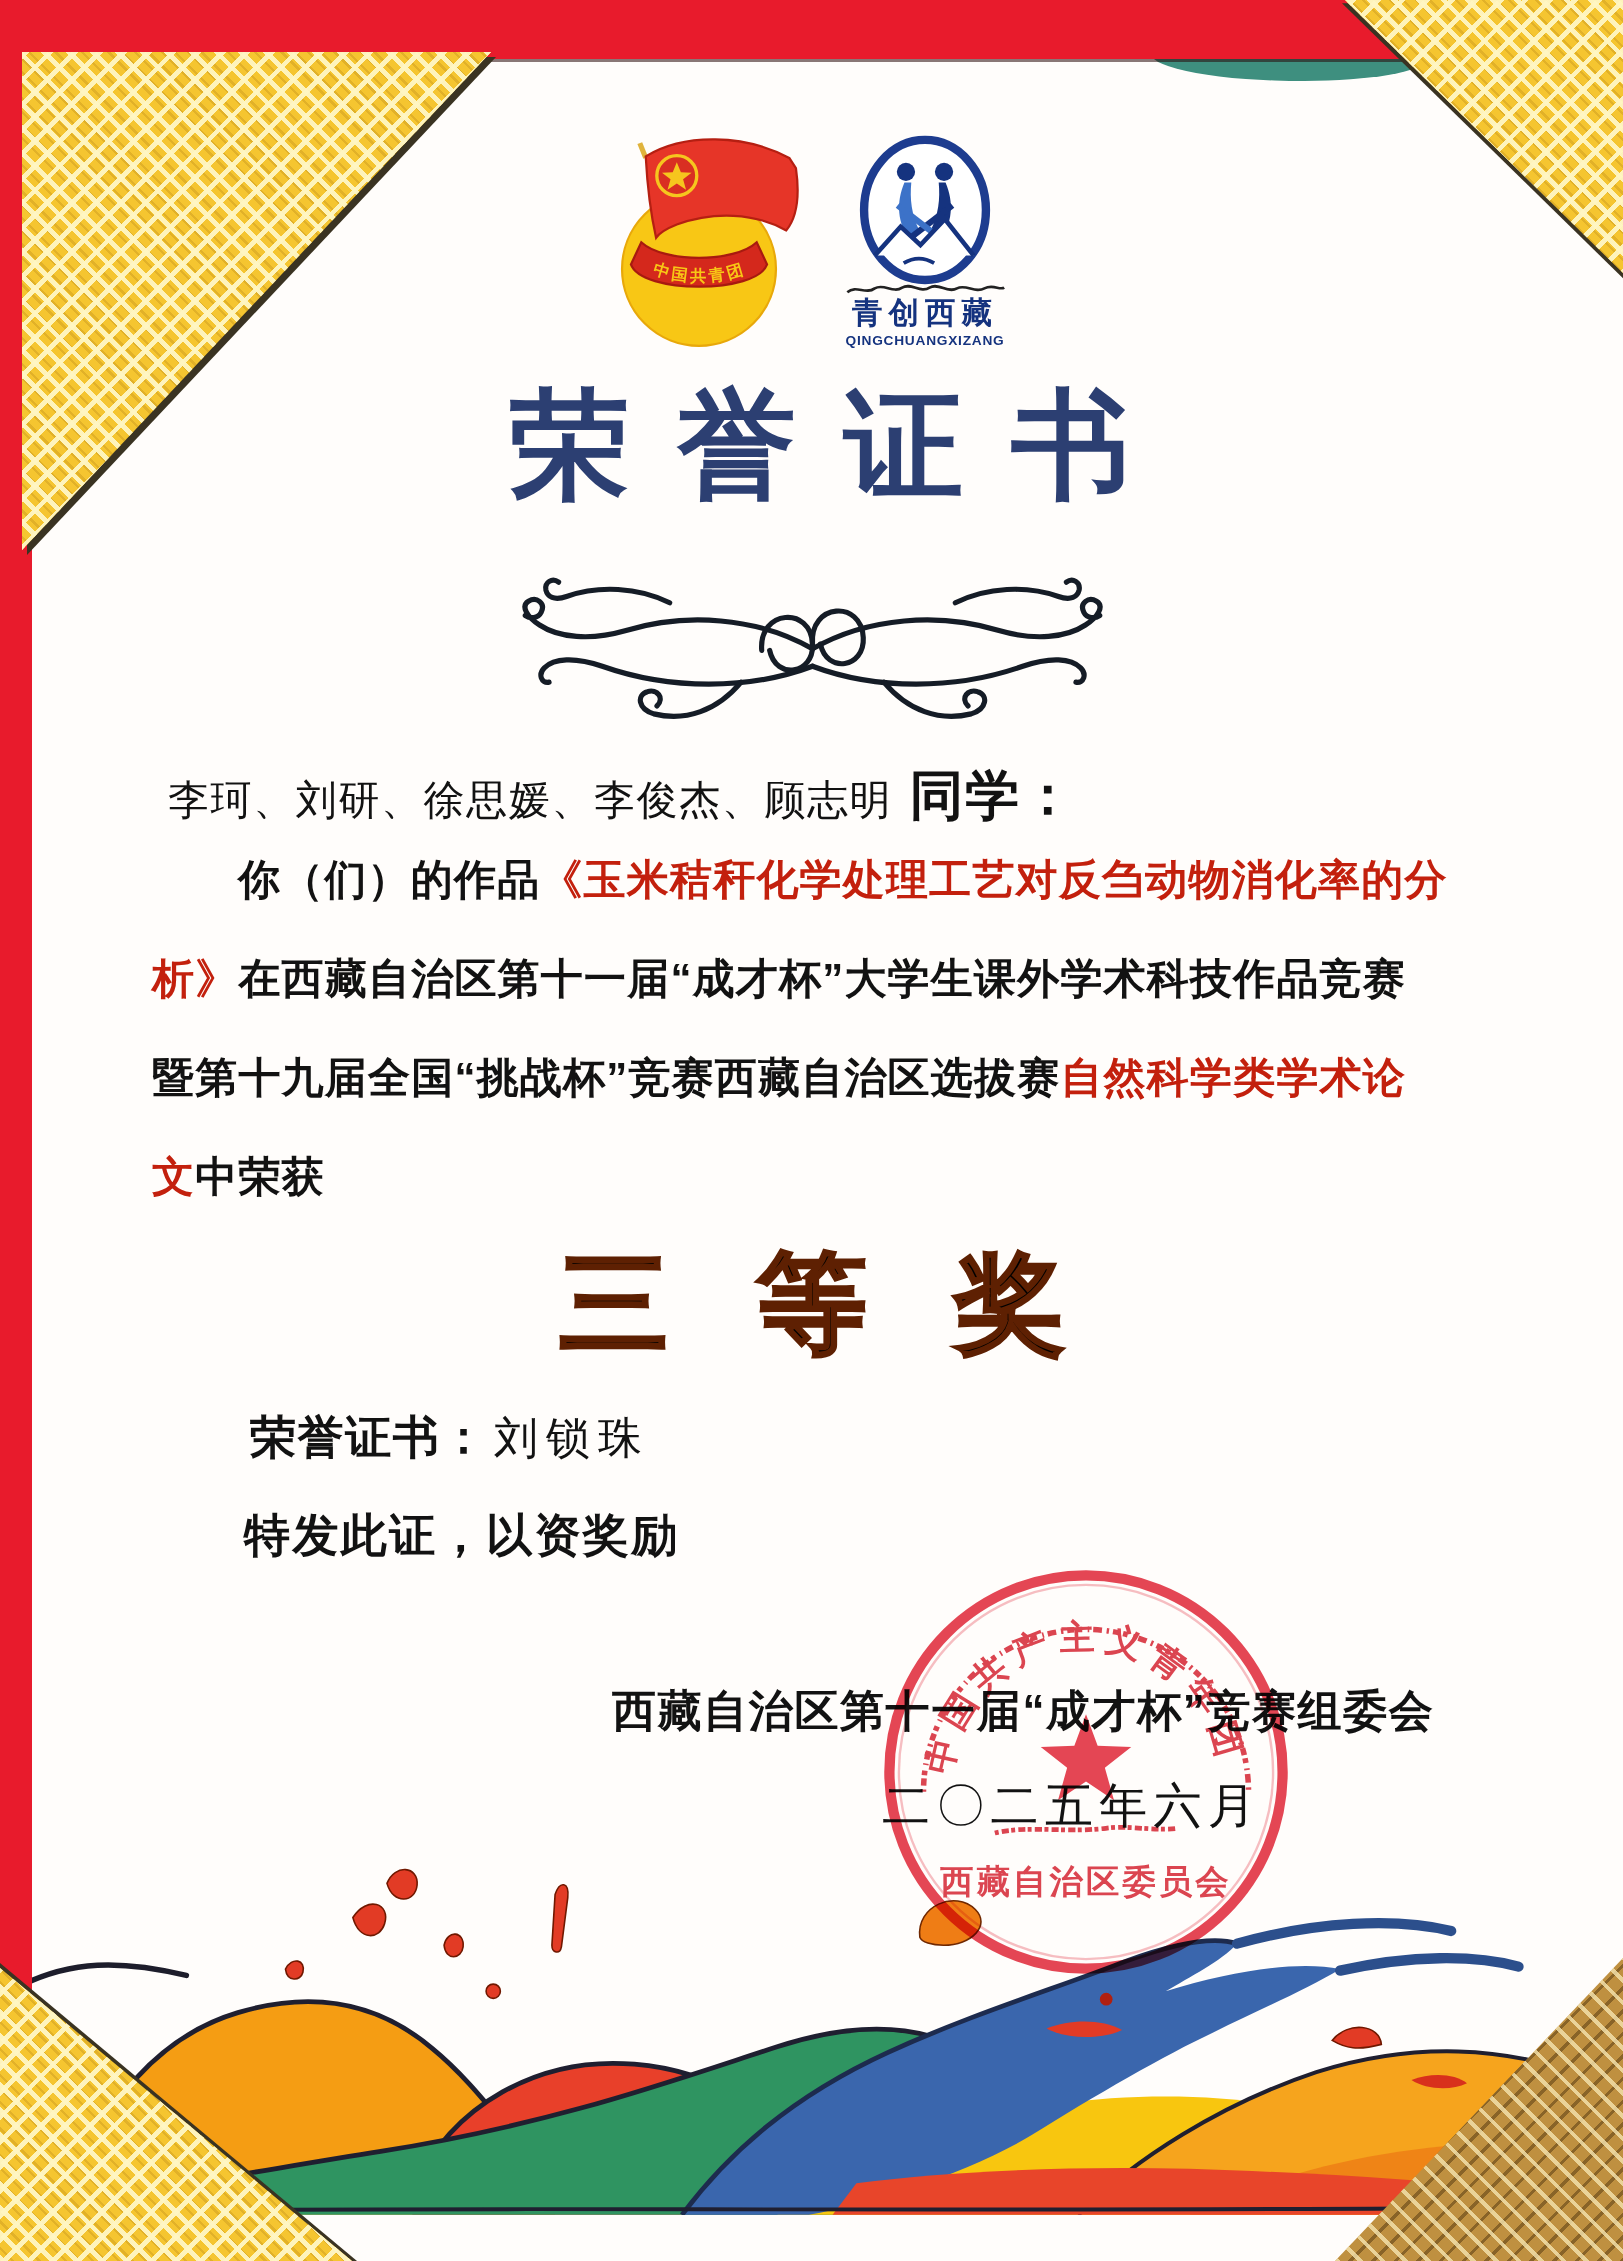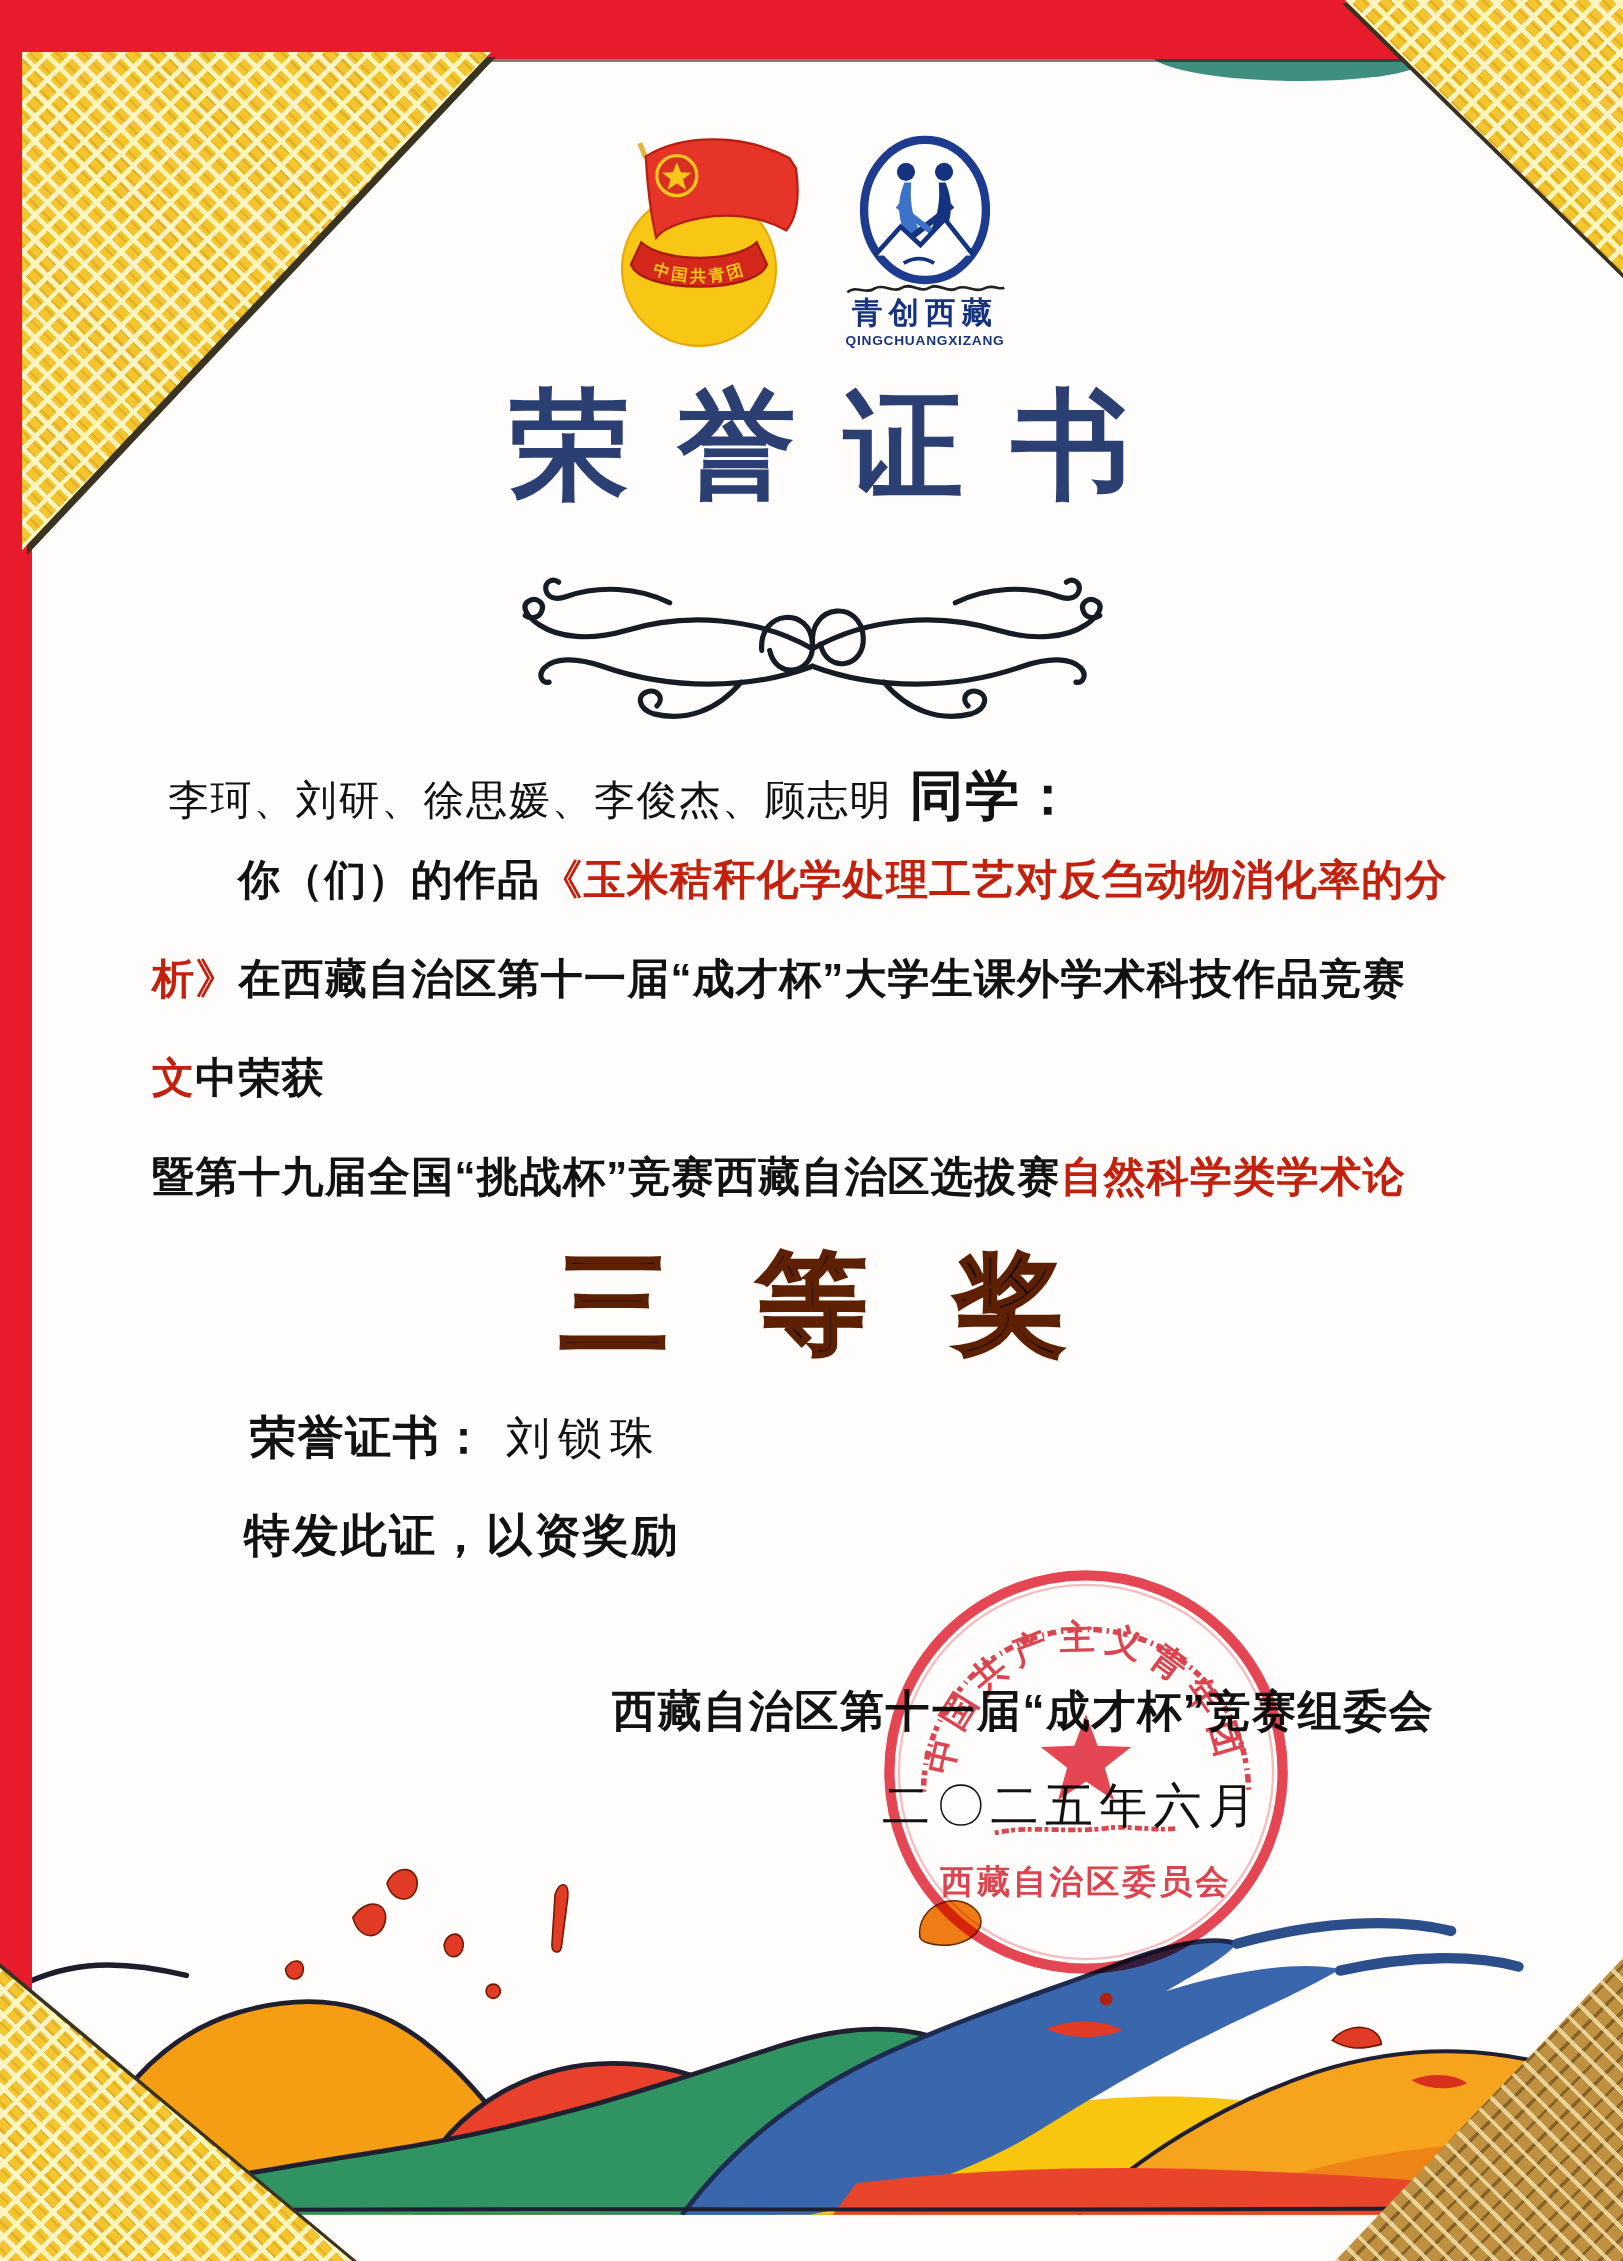--- a/index.html
+++ b/index.html
@@ -55,21 +55,21 @@
   .bline.indent{text-indent:86px;}
   .red{color:#c3200d;}
   .award{
     position:absolute;left:0;top:1231px;width:100%;text-align:center;
     font-size:109px;font-weight:bold;font-family:"DejaVu Serif","Liberation Serif",serif;
     letter-spacing:89px;padding-left:89px;box-sizing:border-box;
     color:#000000;-webkit-text-stroke:3.2px #5e2002;text-stroke:3.2px #5e2002;
   }
   .advisor{position:absolute;left:250px;top:1407px;font-size:46px;color:#121212;white-space:nowrap;}
   .advisor .lbl{font-weight:bold;letter-spacing:1.6px;}
-  .advisor .nm{font-family:"DejaVu Serif","Liberation Serif",serif;font-size:44px;letter-spacing:8px;margin-left:18px;}
+  .advisor .nm{font-family:"DejaVu Serif","Liberation Serif",serif;font-size:44px;letter-spacing:8px;margin-left:6px;}
   .issue-note{position:absolute;left:244px;top:1497px;font-size:46px;font-weight:bold;letter-spacing:2.4px;color:#121212;white-space:nowrap;margin-top:8px;}
   .issuer-line{position:absolute;left:612px;top:1682px;font-size:44px;font-weight:bold;letter-spacing:1.6px;color:#121212;white-space:nowrap;z-index:2;}
   .date-line{position:absolute;left:882px;top:1774px;font-size:48px;font-weight:normal;letter-spacing:6.3px;color:#121212;white-space:nowrap;z-index:2;}
   
   .seal-svg{position:absolute;left:868px;top:1554px;z-index:3;mix-blend-mode:multiply;opacity:.93;}
   
   .waves-svg{position:absolute;left:0;bottom:46px;z-index:2;}
 </style>
 </head>
 <body>
@@ -132,22 +132,22 @@
     </g>
   </svg>
 
   <div class="salutation">
     <span class="names">李珂、刘研、徐思媛、李俊杰、顾志明</span><span class="suffix">同学：</span>
   </div>
 
   <div class="body-par">
     <div class="bline indent"><span>你（们）的作品</span><span class="red">《玉米秸秆化学处理工艺对反刍动物消化率的分</span></div>
     <div class="bline"><span class="red">析》</span><span>在西藏自治区第十一届“成才杯”大学生课外学术科技作品竞赛</span></div>
+    <div class="bline"><span>暨第十九届全国“挑战杯”竞赛西藏自治区选拔赛</span><span class="red">自然科学类学术论</span></div>
     <div class="bline"><span class="red">文</span><span>中荣获</span></div>
-    <div class="bline"><span>暨第十九届全国“挑战杯”竞赛西藏自治区选拔赛</span><span class="red">自然科学类学术论</span></div>
   </div>
 
   <div class="award">三等奖</div>
 
   <div class="advisor">
     <span class="lbl">荣誉证书：</span><span class="nm">刘锁珠</span>
   </div>
 
   <div class="issue-note">特发此证，以资奖励</div>
 

